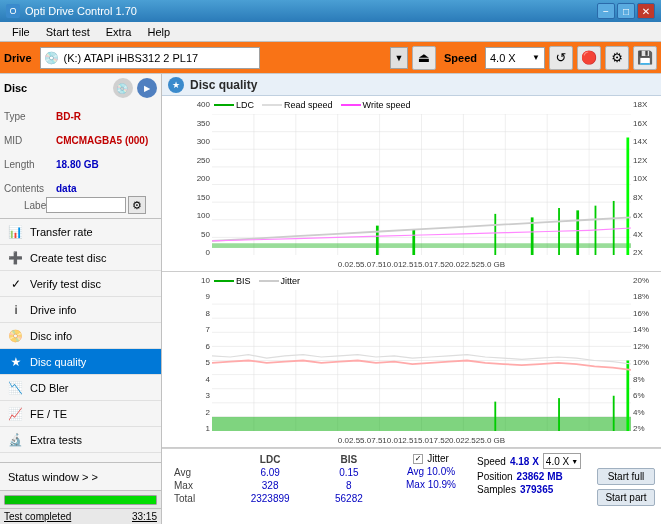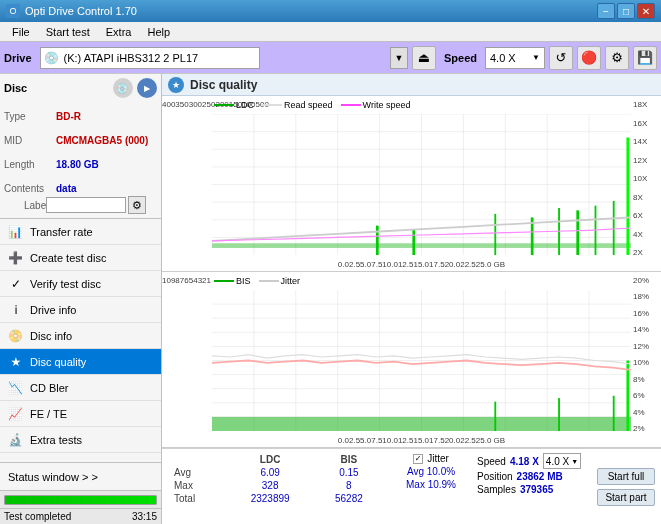--- a/index.html
+++ b/index.html
@@ -58,21 +58,21 @@
     }
     .menubar-item {
       padding: 2px 8px;
       font-size: 11px;
       cursor: pointer;
       border-radius: 2px;
     }
 
     
     .toolbar {
-      background: #c4b5fd;
+      background: #f97316;
       border-bottom: 1px solid #c8c8c8;
       height: 32px;
       display: flex;
       align-items: center;
       padding: 0 4px;
       gap: 4px;
     }
     .toolbar-label {
       font-size: 11px;
       font-weight: bold;
@@ -225,20 +225,21 @@
       width: 100%;
     }
     .status-text-row {
       height: 16px;
       background: #e8e8e8;
       border-top: 1px solid #c0c0c0;
       display: flex;
       align-items: center;
       padding: 0 4px;
       font-size: 10px;
+      text-decoration: underline;
     }
     .status-text-left { flex: 1; }
     .status-text-right { margin-left: auto; }
 
     
     .content-panel {
       flex: 1;
       display: flex;
       flex-direction: column;
       background: white;
@@ -288,21 +289,21 @@
     .legend-dot {
       width: 20px; height: 2px;
     }
     .chart-yaxis {
       position: absolute;
       left: 0;
       top: 0;
       bottom: 0;
       width: 50px;
       display: flex;
-      flex-direction: row;
+      flex-direction: column;
       justify-content: space-between;
       padding: 4px 2px 14px 0;
       text-align: right;
       font-size: 8px;
       color: #404040;
     }
     .chart-yaxis-right {
       position: absolute;
       right: 0;
       top: 0;

